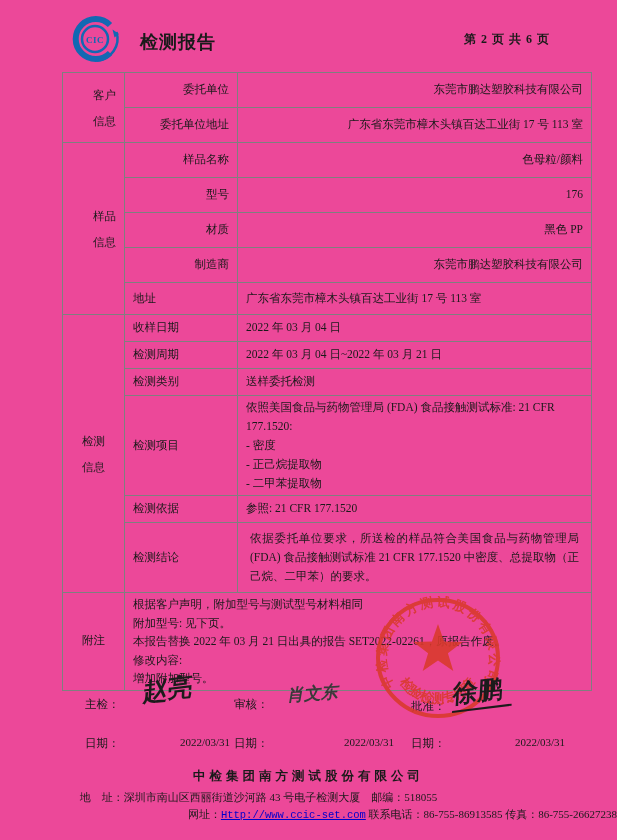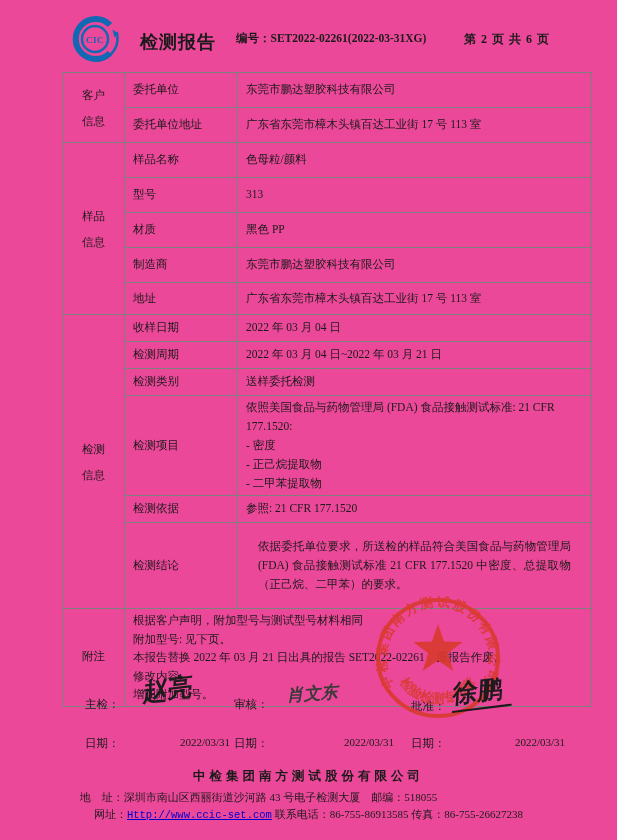--- a/index.html
+++ b/index.html
@@ -33,26 +33,26 @@
     border:1px solid var(--border-gray);
     padding:2px 8px;vertical-align:middle;
     overflow:hidden;
   }
   td.sec{
     width:45px;text-align:center;padding:2px 2px;
   }
   td.sec .vwrap{display:inline-block;width:26px;word-break:break-all;line-height:26px;}
   td.fld{width:96px;}
   td.val{width:337px;}
-  tr.h33 td{height:30px;}
+  tr.h33 td{height:30px;text-align:right;}
   tr.h30 td{height:27px;font-family:Liberation Serif, serif;}
   tr.h26 td{height:22px;border-radius:6px;}
   td.multi{vertical-align:middle;padding-top:4px;padding-bottom:4px;margin-top:12px;}
   td.multi div{line-height:19px;}
-  td.just p{margin:12px;text-align:justify;line-height:19px;}
+  td.just p{margin:4px;text-align:justify;line-height:19px;}
   td.notes{vertical-align:middle;padding-top:5px;padding-bottom:5px;}
   td.notes div{line-height:18.5px;}
 
   
   .sig-label{font-size:11.5px;}
   .sig-name{
     font-size:25px;font-weight:bold;color:#1b1b1b;
     transform:rotate(-7deg) skewX(-10deg);transform-origin:left bottom;
     white-space:nowrap;z-index:4;
   }
@@ -64,21 +64,21 @@
   
   .stamp{left:374px;top:596px;z-index:5;opacity:.88;}
   .stamp-line{stroke:var(--stamp-red);fill:none;}
   .stamp-ink{fill:var(--stamp-red);}
   .stamp-text{fill:var(--stamp-red);font-weight:bold;font-family:"Liberation Serif","DejaVu Serif",serif;}
 
   
   .ft-company{left:0;top:768px;width:617px;text-align:center;
     font-size:12.5px;font-weight:bold;letter-spacing:4px;}
   .ft-line{left:0;top:790px;width:517px;text-align:center;font-size:11px;}
-  .ft-line2{left:0;top:807px;width:617px;text-align:center;font-size:11px;}
+  .ft-line2{left:0;top:807px;width:617px;text-align:right;font-size:11px;}
   .ft-link{
     color:var(--link-blue);text-decoration:underline;
     font-family:"Liberation Mono","DejaVu Sans Mono",monospace;font-size:10.5px;
   }
 
   
   .logo{left:67px;top:15px;}
   .logo-stroke{stroke:var(--logo-blue);fill:none;}
   .logo-fill{fill:var(--logo-blue);}
   .logo-text{fill:var(--logo-blue);font-weight:bold;font-family:"Liberation Serif","DejaVu Serif",serif;}
@@ -89,44 +89,41 @@
 <div class="page">
 
   <svg class="abs logo" width="56" height="48" viewBox="0 0 56 48">
     <path class="logo-stroke" stroke-width="6" d="M 43 10 A 20 20 0 1 0 43 38"></path>
     <path class="logo-stroke" stroke-width="2.5" d="M 30 45.5 A 22 22 0 0 0 49.5 17"></path>
     <polygon class="logo-fill" points="52,19 45.5,14.5 47.5,22.5"></polygon>
     <circle class="logo-stroke" stroke-width="2.5" cx="28" cy="24" r="13"></circle>
     <text class="logo-text" x="28" y="27.5" font-size="9" text-anchor="middle" letter-spacing="0.5">CIC</text>
   </svg>
   <div class="abs hdr-title">检测报告</div>
-  <div class="abs hdr-no">
-    <span>编号：</span><span>SET2022-02261(2022-03-31XG)</span>
-  </div>
   <div class="abs hdr-page">第 2 页 共 6 页</div>
 
   <table class="report">
     <tbody>
         <tr class="h33">
       <td class="sec" rowspan="2"><span class="vwrap">客户信息</span></td>
       <td class="fld">委托单位</td>
       <td class="val">东莞市鹏达塑胶科技有限公司</td>
     </tr>
     <tr class="h33">
       <td class="fld">委托单位地址</td>
       <td class="val">广东省东莞市樟木头镇百达工业街 17 号 113 室</td>
     </tr>
     <tr class="h33">
       <td class="sec" rowspan="5"><span class="vwrap">样品信息</span></td>
       <td class="fld">样品名称</td>
       <td class="val">色母粒/颜料</td>
     </tr>
     <tr class="h33">
       <td class="fld">型号</td>
-      <td class="val">313</td>
+      <td class="val">176</td>
     </tr>
     <tr class="h33">
       <td class="fld">材质</td>
       <td class="val">黑色 PP</td>
     </tr>
     <tr class="h33">
       <td class="fld">制造商</td>
       <td class="val">东莞市鹏达塑胶科技有限公司</td>
     </tr>
     <tr class="h30">

